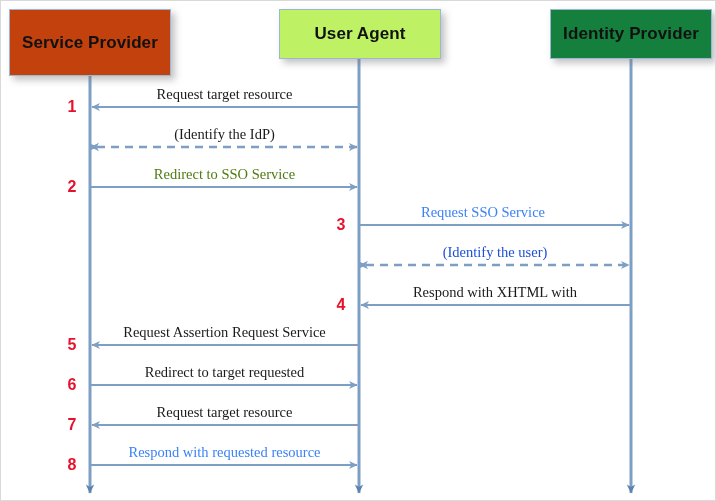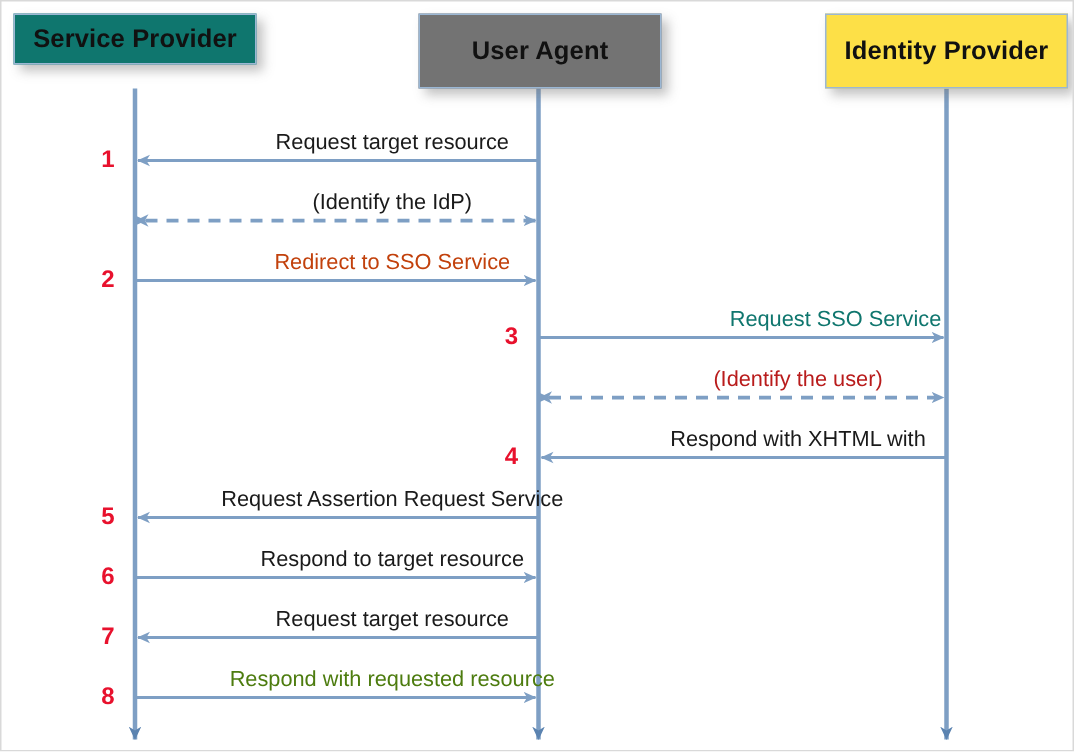--- a/index.html
+++ b/index.html
@@ -38,27 +38,26 @@
   .actor-label {
     font-family: "Liberation Sans", sans-serif;
     font-weight: bold;
     font-size: 17px;
     color: #111111;
     letter-spacing: 0.1px;
     white-space: nowrap;
   }
   .msg-label {
     position: absolute;
-    font-family: Liberation Sans, sans-serif;
+    font-family: Liberation Serif, serif;
     font-size: 14.5px;
     color: #1a1a1a;
     white-space: nowrap;
     transform: translate(-50%, -100%);
     z-index: 4;
-    margin-left: 37px;
   }
   .step-num {
     position: absolute;
     font-family: "Liberation Sans", sans-serif;
     font-weight: bold;
     font-size: 16px;
     color: #e8112d;
     transform: translate(-50%, -50%);
     z-index: 4;
   }
@@ -94,41 +93,41 @@
         <path d="M367,259.8 L358.4,264 L367,268.2 L364.6,264 Z" fill="#7e9fc4"></path>
         <line x1="630" x2="360" y1="304" y2="304" stroke="#7e9fc4" stroke-width="2" marker-end="url(#arrow-left)"></line>
         <line x1="358" x2="91" y1="344" y2="344" stroke="#7e9fc4" stroke-width="2" marker-end="url(#arrow-left)"></line>
         <line x1="89" x2="356" y1="384" y2="384" stroke="#7e9fc4" stroke-width="2" marker-end="url(#arrow-right)"></line>
         <line x1="358" x2="91" y1="424" y2="424" stroke="#7e9fc4" stroke-width="2" marker-end="url(#arrow-left)"></line>
         <line x1="89" x2="356" y1="464" y2="464" stroke="#7e9fc4" stroke-width="2" marker-end="url(#arrow-right)"></line>
       </g>
   </svg>
 
   <div id="actor-boxes">
-      <div class="actor-box" style="left: 8px; top: 8px; width: 162px; height: 34px; border-color: rgb(155, 183, 212); background: #0f766e;">
+      <div class="actor-box" style="left: 8px; top: 8px; width: 162px; height: 67px; border-color: rgb(155, 183, 212); background: #c2410c;">
         <span class="actor-label">Service Provider</span>
       </div>
-      <div class="actor-box" style="left: 278px; top: 8px; width: 162px; height: 50px; border-color: rgb(155, 183, 212); background: #737373;">
+      <div class="actor-box" style="left: 278px; top: 8px; width: 162px; height: 50px; border-color: rgb(155, 183, 212); background: #bef264;">
         <span class="actor-label">User Agent</span>
       </div>
-      <div class="actor-box" style="left: 549px; top: 8px; width: 162px; height: 50px; border-color: rgb(155, 183, 212); background: #fde047;">
+      <div class="actor-box" style="left: 549px; top: 8px; width: 162px; height: 50px; border-color: rgb(155, 183, 212); background: #15803d;">
         <span class="actor-label">Identity Provider</span>
       </div>
     </div>
   <div id="msg-labels">
       <div class="msg-label" style="left: 223.5px; top: 102px; color: rgb(26, 26, 26);">Request target resource</div>
       <div class="msg-label" style="left: 223.5px; top: 142px; color: rgb(26, 26, 26);">(Identify the IdP)</div>
-      <div class="msg-label" style="left: 223.5px; top: 182px; color: #c2410c;">Redirect to SSO Service</div>
-      <div class="msg-label" style="left: 519px; top: 220px; color: #0f766e;">Request SSO Service</div>
-      <div class="msg-label" style="left: 494px; top: 260px; color: #b91c1c;">(Identify the user)</div>
+      <div class="msg-label" style="left: 223.5px; top: 182px; color: #4d7c0f;">Redirect to SSO Service</div>
+      <div class="msg-label" style="left: 482px; top: 220px; color: #3b82f6;">Request SSO Service</div>
+      <div class="msg-label" style="left: 494px; top: 260px; color: #1d4ed8;">(Identify the user)</div>
       <div class="msg-label" style="left: 494px; top: 300px; color: rgb(26, 26, 26);">Respond with XHTML with</div>
       <div class="msg-label" style="left: 223.5px; top: 340px; color: rgb(26, 26, 26);">Request Assertion Request Service</div>
-      <div class="msg-label" style="left: 223.5px; top: 380px; color: rgb(26, 26, 26);">Respond to target resource</div>
+      <div class="msg-label" style="left: 223.5px; top: 380px; color: rgb(26, 26, 26);">Redirect to target requested</div>
       <div class="msg-label" style="left: 223.5px; top: 420px; color: rgb(26, 26, 26);">Request target resource</div>
-      <div class="msg-label" style="left: 223.5px; top: 460px; color: #4d7c0f;">Respond with requested resource</div>
+      <div class="msg-label" style="left: 223.5px; top: 460px; color: #3b82f6;">Respond with requested resource</div>
     </div>
   <div id="step-numbers">
       <div class="step-num" style="left: 71px; top: 106px; color: rgb(232, 17, 45);">1</div>
       <div class="step-num" style="left: 71px; top: 186px; color: rgb(232, 17, 45);">2</div>
       <div class="step-num" style="left: 340px; top: 224px; color: rgb(232, 17, 45);">3</div>
       <div class="step-num" style="left: 340px; top: 304px; color: rgb(232, 17, 45);">4</div>
       <div class="step-num" style="left: 71px; top: 344px; color: rgb(232, 17, 45);">5</div>
       <div class="step-num" style="left: 71px; top: 384px; color: rgb(232, 17, 45);">6</div>
       <div class="step-num" style="left: 71px; top: 424px; color: rgb(232, 17, 45);">7</div>
       <div class="step-num" style="left: 71px; top: 464px; color: rgb(232, 17, 45);">8</div>

